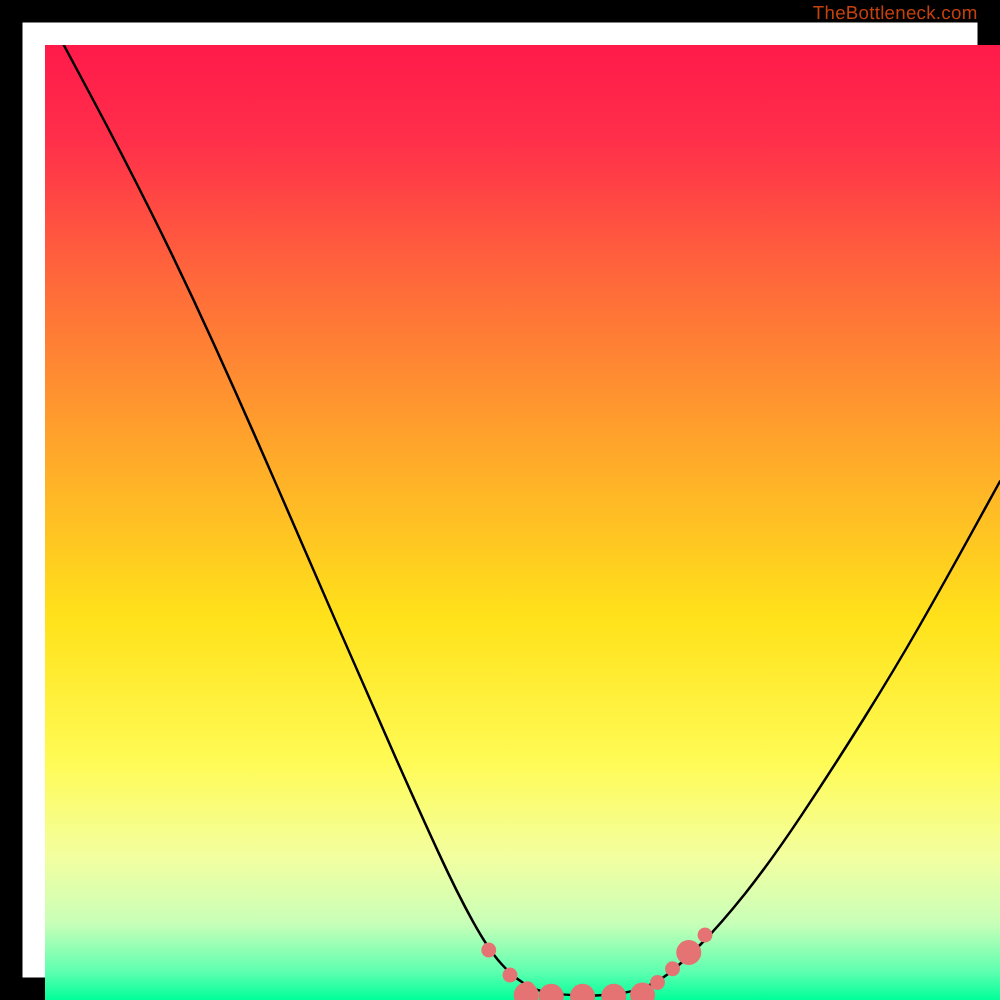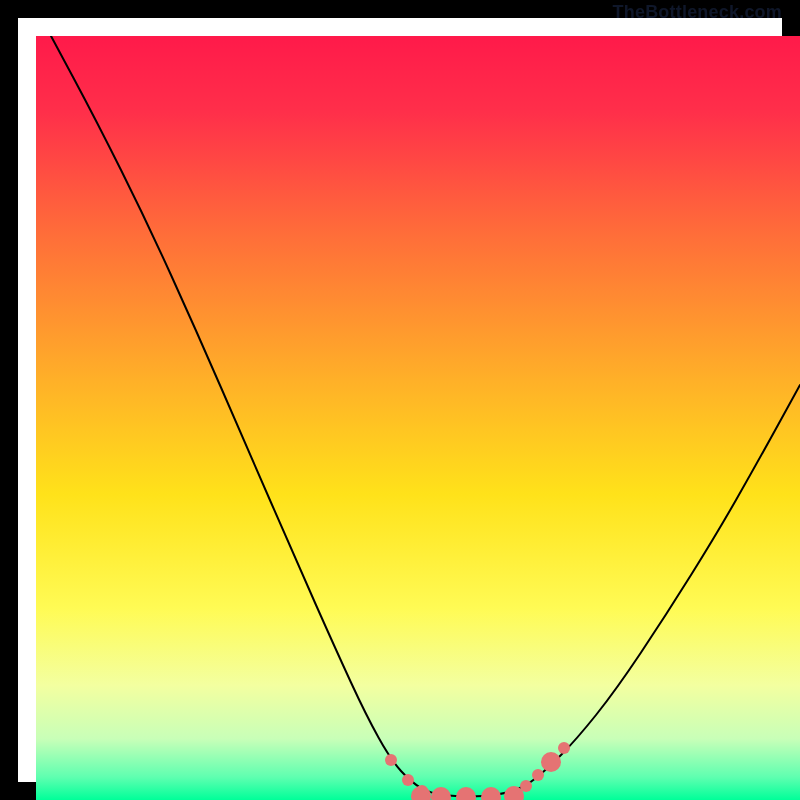--- a/index.html
+++ b/index.html
@@ -28,23 +28,23 @@
     height: 764px;
     overflow: hidden;
   }
   .plot-area svg {
     display: block;
   }
   .watermark {
     position: absolute;
     top: 2px;
     right: 18px;
-    color: #0f172a;
-    font-size: 18px;
-    font-weight: 700;
+    color: #c2410c;
+    font-size: 15px;
+    font-weight: 400;
     letter-spacing: 0.2px;
   }
 </style>
 </head>
 <body>
 
 <div class="frame">
   <div class="plot-area">
     <svg id="chart-svg" width="764" height="764" viewBox="0 0 764 764">
       <defs>

